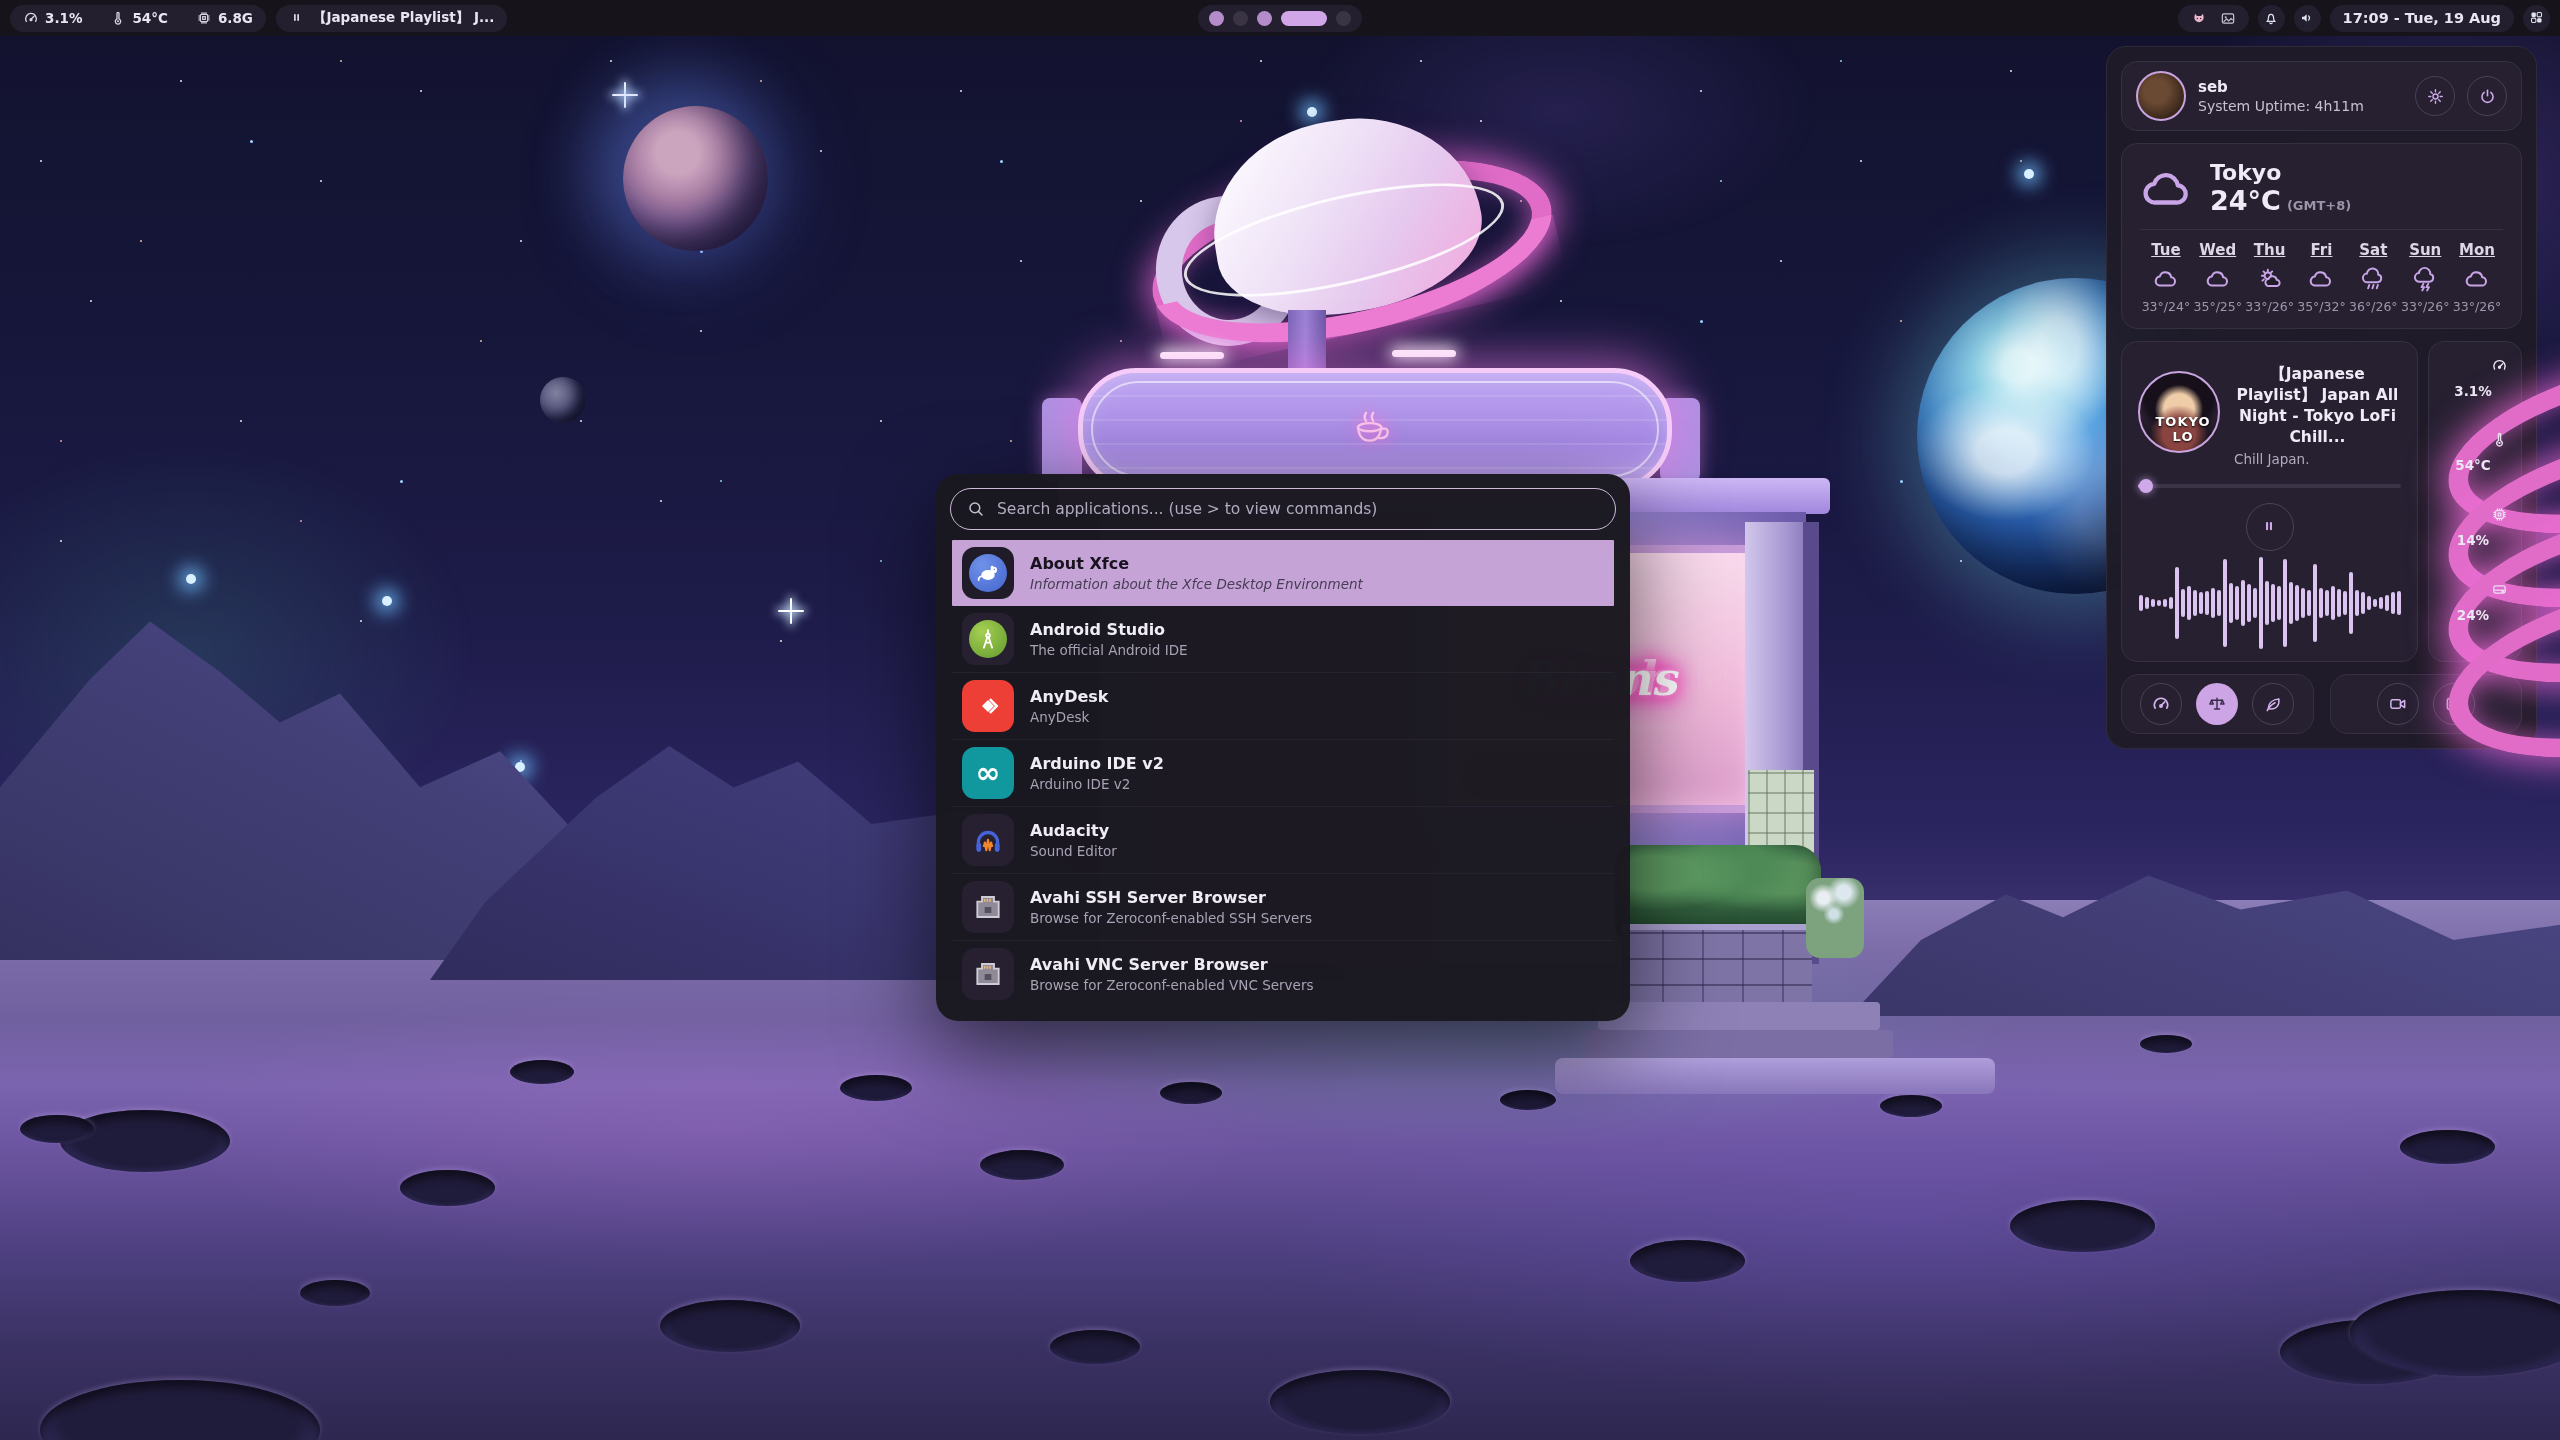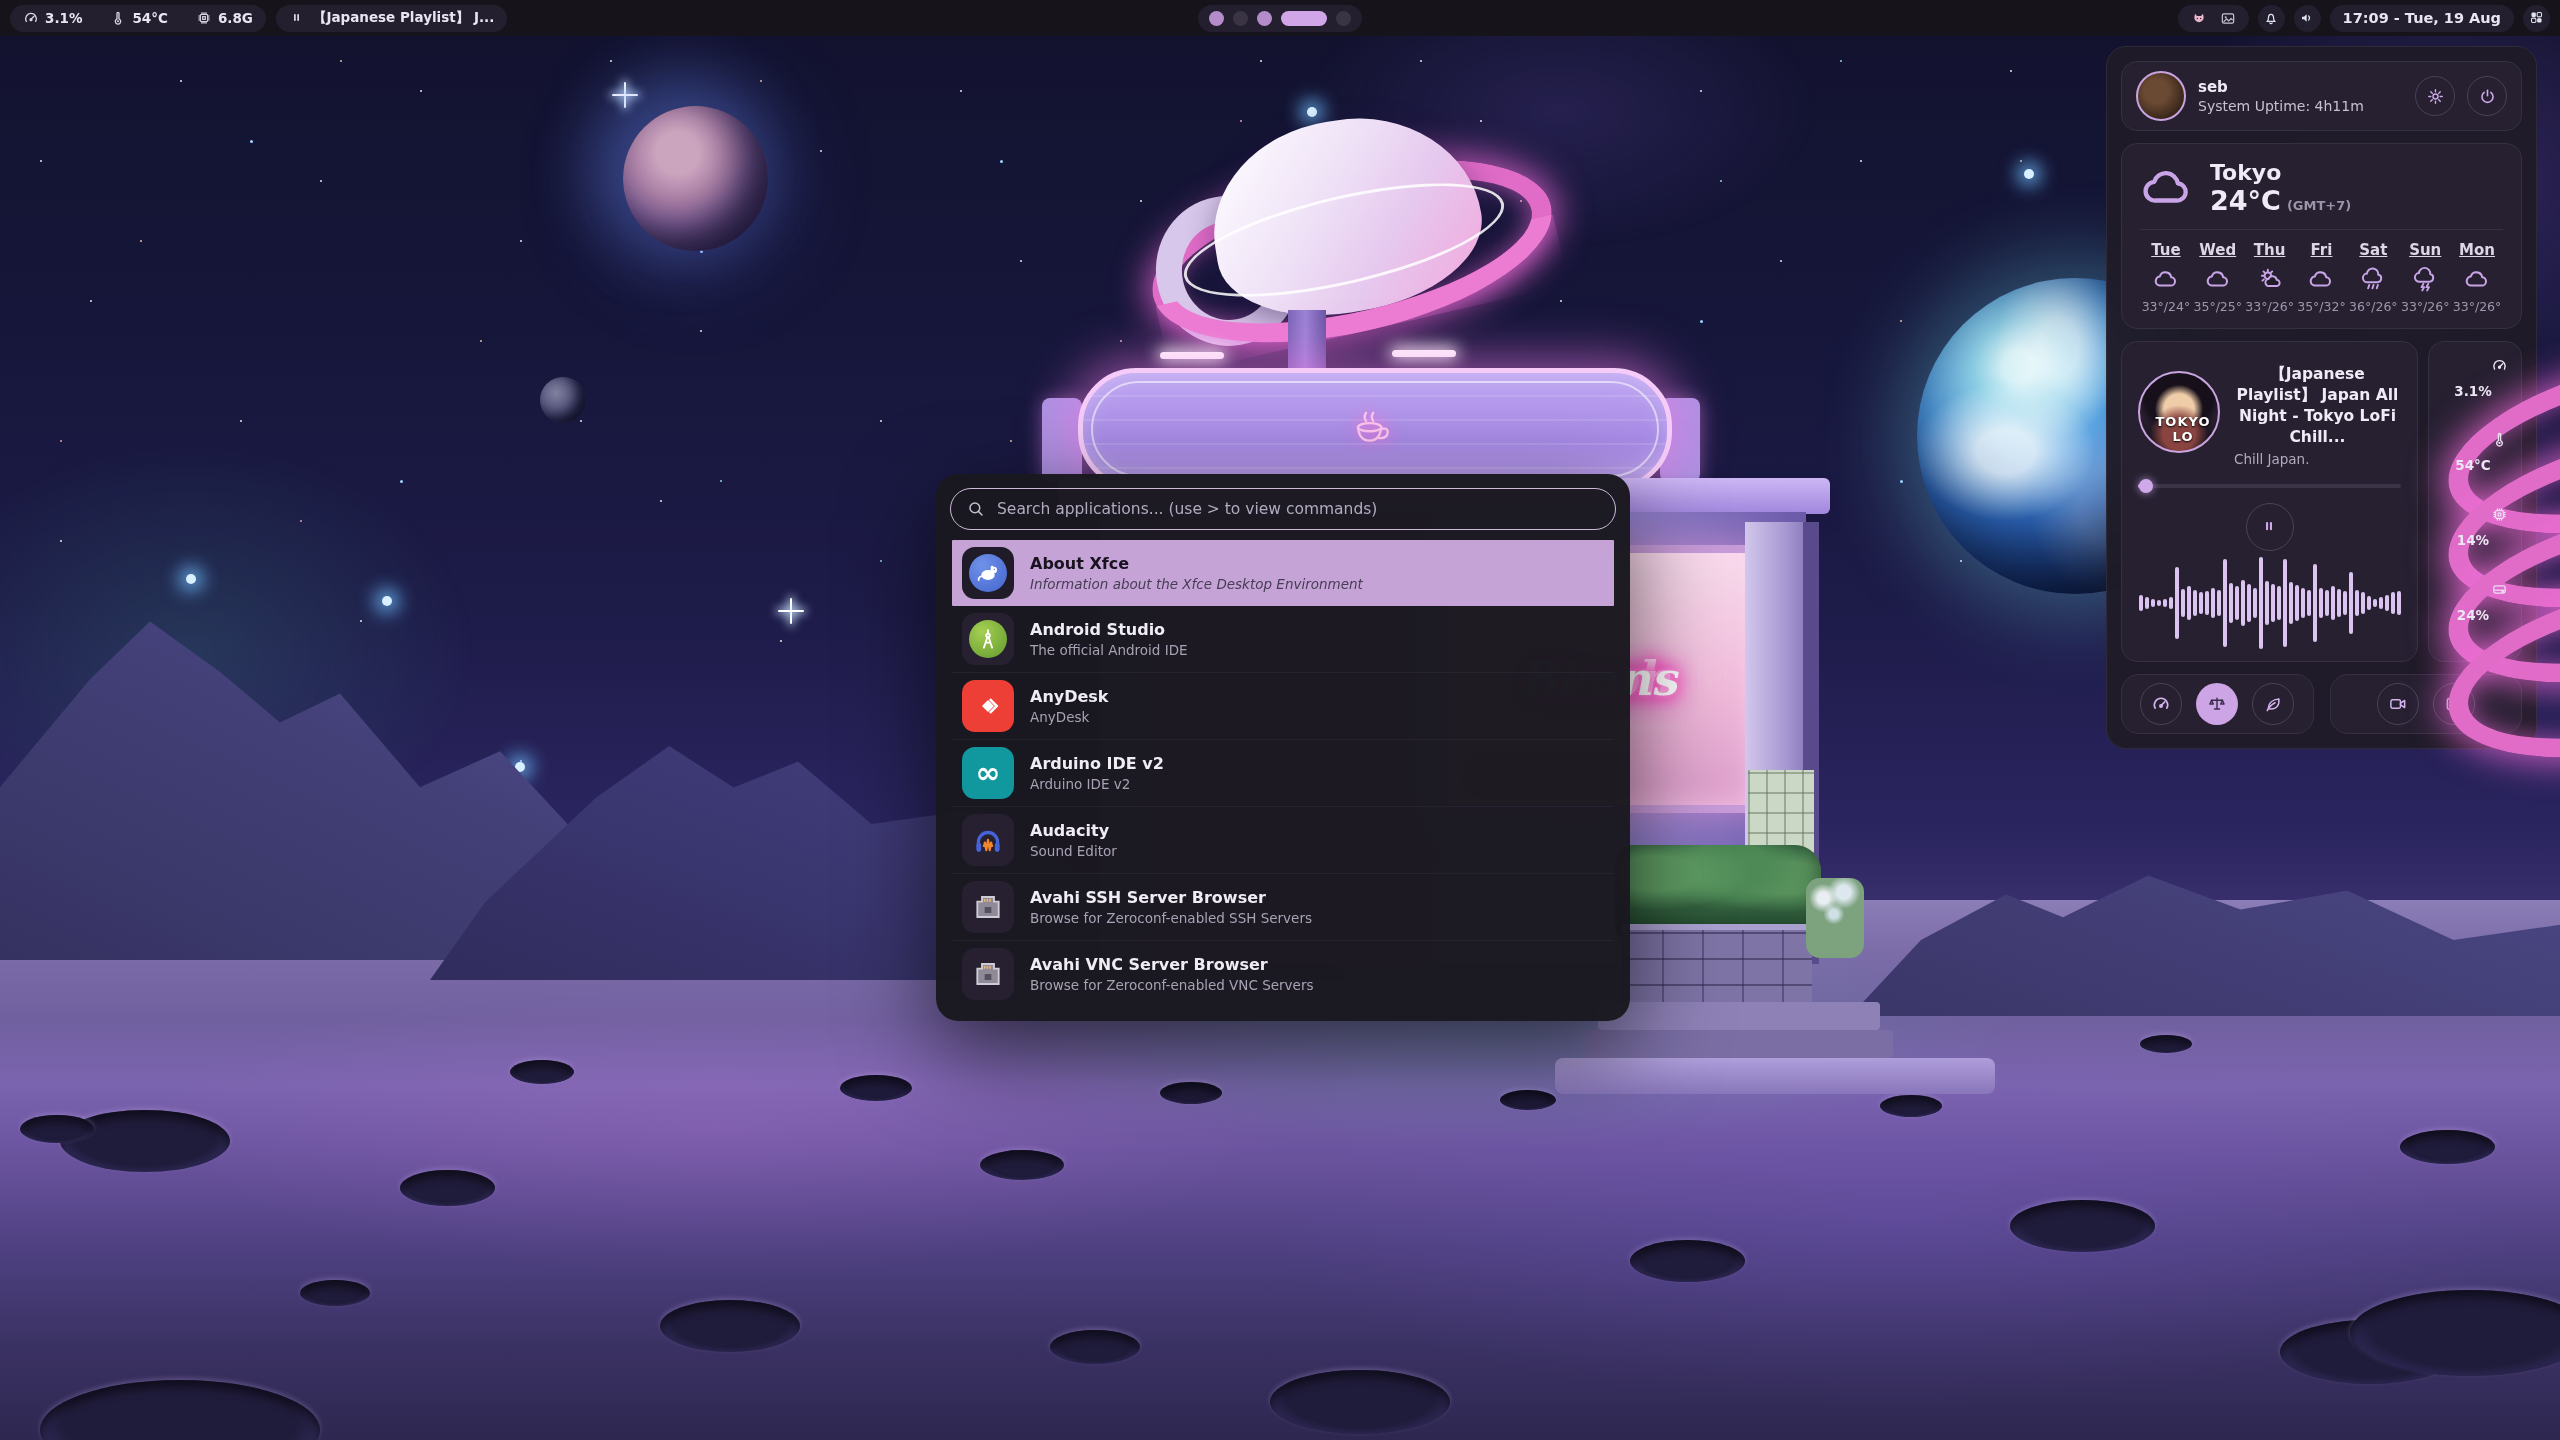--- a/index.html
+++ b/index.html
@@ -165,21 +165,21 @@
   .card{background:#262031;border:1px solid #363043;border-radius:16px;}
   .usercard{display:flex;align-items:center;gap:12px;padding:9px 14px;}
   .avatar{width:46px;height:46px;border-radius:50%;border:2px solid #c9a4e0;flex:none;
     background:radial-gradient(circle at 40% 40%,#6b4a33 0 30%,#3a281c 70%,#241812 100%);}
   .usercol{display:flex;flex-direction:column;gap:2px;flex:1;min-width:0;}
   .usercol b{font-size:15px;font-weight:700;}
   .usercol span{font-size:14px;color:#c6c0d2;}
   .cbtn{width:38px;height:38px;border-radius:50%;border:1px solid #4a4357;display:grid;place-items:center;color:#cfa9ea;}
   .cbtn .ic{width:19px;height:19px;display:inline-flex;}
   .weather{padding:16px 18px 14px;}
-  .w-head{display:flex;align-items:flex-start;gap:16px;}
+  .w-head{display:flex;align-items:flex-end;gap:16px;}
   .w-head .ic{width:54px;height:54px;color:#c9a4e6;display:inline-flex;}
   .w-city{font-size:22px;font-weight:700;line-height:1.15;}
   .w-temp{font-size:27px;font-weight:700;}
   .w-tz{font-size:13px;font-weight:600;color:#9b94a8;margin-left:6px;}
   .w-div{height:1px;background:#37313f;margin:13px 0 11px;}
   .w-days{display:grid;grid-template-columns:repeat(7,1fr);}
   .w-day{display:flex;flex-direction:column;align-items:center;gap:7px;}
   .w-day b{font-size:15px;font-weight:600;color:#ddd6e6;text-decoration:underline;}
   .w-day .ic{width:26px;height:26px;color:#c9a4e6;display:inline-flex;}
   .w-day small{font-size:12.5px;color:#9e97ab;}
@@ -642,21 +642,21 @@
 
     <div class="card weather">
       <div class="w-head">
         <span class="ic">
             <svg viewBox="0 0 24 24" width="54" height="54">
               <use href="#i-cloud"></use>
             </svg>
           </span>
         <div>
           <div class="w-city">Tokyo</div>
-          <div><span class="w-temp">24°C</span><span class="w-tz">(GMT+7)</span></div>
+          <div><span class="w-temp">24°C</span><span class="w-tz">(GMT+8)</span></div>
         </div>
       </div>
       <div class="w-div"></div>
       <div class="w-days">
         <div class="w-day">
             <b>Tue</b>
             <span class="ic">
               <svg viewBox="0 0 24 24" width="26" height="26">
                 <use href="#i-cloud"></use>
               </svg>

